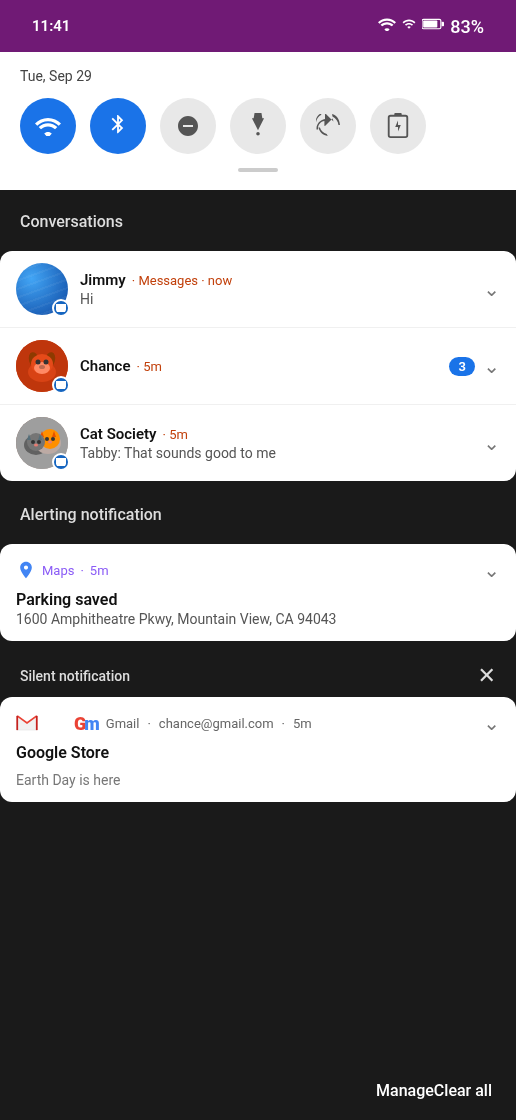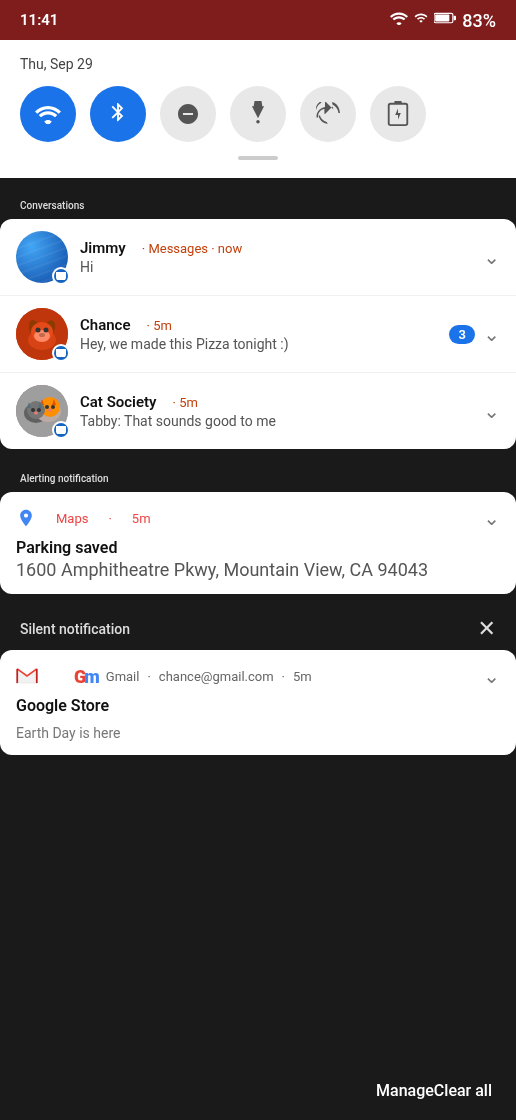--- a/index.html
+++ b/index.html
@@ -6,26 +6,26 @@
     body {
       width: 516px;
       min-height: 1120px;
       background: #1a1a1a;
       font-family: 'Roboto', Arial, sans-serif;
       overflow: hidden;
     }
 
     
     .status-bar {
-      background: #7f1d1d;
-      height: 40px;
+      background: #701a75;
+      height: 52px;
       display: flex;
       align-items: center;
       justify-content: space-between;
-      padding: 0 20px;
+      padding: 0 32px;
       color: #fff;
       font-size: 15px;
       font-weight: 500;
     }
     .status-bar-time { font-weight: 600; }
     .status-bar-icons {
       display: flex;
       align-items: center;
       gap: 6px;
     }
@@ -67,22 +67,22 @@
     .qs-drag-handle {
       width: 40px;
       height: 4px;
       background: #ccc;
       border-radius: 2px;
       margin: 14px auto 0;
     }
 
     
     .section-label {
-      padding: 14px 20px 8px;
-      font-size: 10px;
+      padding: 14px 20px 20px;
+      font-size: 16px;
       font-weight: 500;
       color: #ddd;
     }
     .notif-card-wrapper {
       background: #fff;
       border-radius: 12px;
       overflow: hidden;
       margin: 0 0 2px 0;
     }
 
@@ -117,21 +117,21 @@
       align-items: center;
       justify-content: center;
     }
     .conv-content {
       flex: 1;
       margin-left: 12px;
     }
     .conv-header {
       display: flex;
       align-items: center;
-      gap: 16px;
+      gap: 6px;
       font-size: 15px;
     }
     .conv-name { font-weight: 600; color: #111; }
     .conv-meta { font-size: 13px; color: #c2410c; }
     .conv-text { font-size: 14px; color: #555; margin-top: 2px; }
     .conv-actions {
       display: flex;
       align-items: center;
       gap: 8px;
       margin-left: 8px;
@@ -161,32 +161,32 @@
     }
     .alert-header {
       display: flex;
       align-items: center;
       justify-content: space-between;
       margin-bottom: 8px;
     }
     .alert-app-info {
       display: flex;
       align-items: center;
-      gap: 20px;
+      gap: 6px;
       font-size: 13px;
-      color: #ef4444;
+      color: #8b5cf6;
       text-align: center;
     }
     .alert-title {
       font-size: 16px;
       font-weight: 600;
       color: #111;
     }
     .alert-body {
-      font-size: 18px;
+      font-size: 14px;
       color: #555;
       margin-top: 2px;
     }
 
     
     .silent-section {
       display: flex;
       align-items: center;
       justify-content: space-between;
       padding: 14px 20px 10px;
@@ -305,21 +305,21 @@
         <rect x="0" y="1" width="24" height="12" rx="2" stroke="white" stroke-width="1.5" fill="none"></rect>
         <rect x="1.5" y="2.5" width="18" height="9" rx="1" fill="white"></rect>
         <rect x="25" y="4" width="3" height="6" rx="1" fill="white"></rect>
       </svg>
     </span>
     <span style="font-size:18px;">83%</span>
   </div>
 </div>
 
 <div class="quick-settings">
-  <div class="qs-date">Thu, Sep 29</div>
+  <div class="qs-date">Tue, Sep 29</div>
   <div class="qs-buttons">
 
     <div class="qs-btn active">
       <svg width="26" height="20" viewBox="0 0 24 18" fill="white">
         <path d="M12 4.5C8.1 4.5 4.6 6.1 2.1 8.7L0 6.6C3.1 3.4 7.3 1.5 12 1.5s8.9 1.9 12 5.1l-2.1 2.1C19.4 6.1 15.9 4.5 12 4.5zm0 5c-2.5 0-4.8 1-6.5 2.6L3.4 10C5.7 7.7 8.7 6.5 12 6.5s6.3 1.2 8.6 3.5l-2.1 2.1C16.8 10.5 14.5 9.5 12 9.5zm0 5c-1.4 0-2.6.6-3.5 1.5L12 20l3.5-4c-.9-.9-2.1-1.5-3.5-1.5z"></path>
       </svg>
     </div>
 
     <div class="qs-btn active">
       <svg width="22" height="26" viewBox="0 0 24 28" fill="white">
@@ -407,21 +407,20 @@
             <path d="M0 0h10v6l-1 2H1L0 6V0z"></path>
           </svg>
         </div>
       </div>
     </div>
     <div class="conv-content">
       <div class="conv-header">
         <span class="conv-name">Chance</span>
         <span class="conv-meta">· 5m</span>
       </div>
-      <div class="conv-text">Hey, we made this Pizza tonight :)</div>
     </div>
     <div class="conv-actions">
       <span class="badge-count">3</span>
       <span class="chevron-down">⌄</span>
     </div>
   </div>
 
   <div class="conv-item">
     <div style="position:relative; flex-shrink:0;">
       <div class="avatar-cat">

